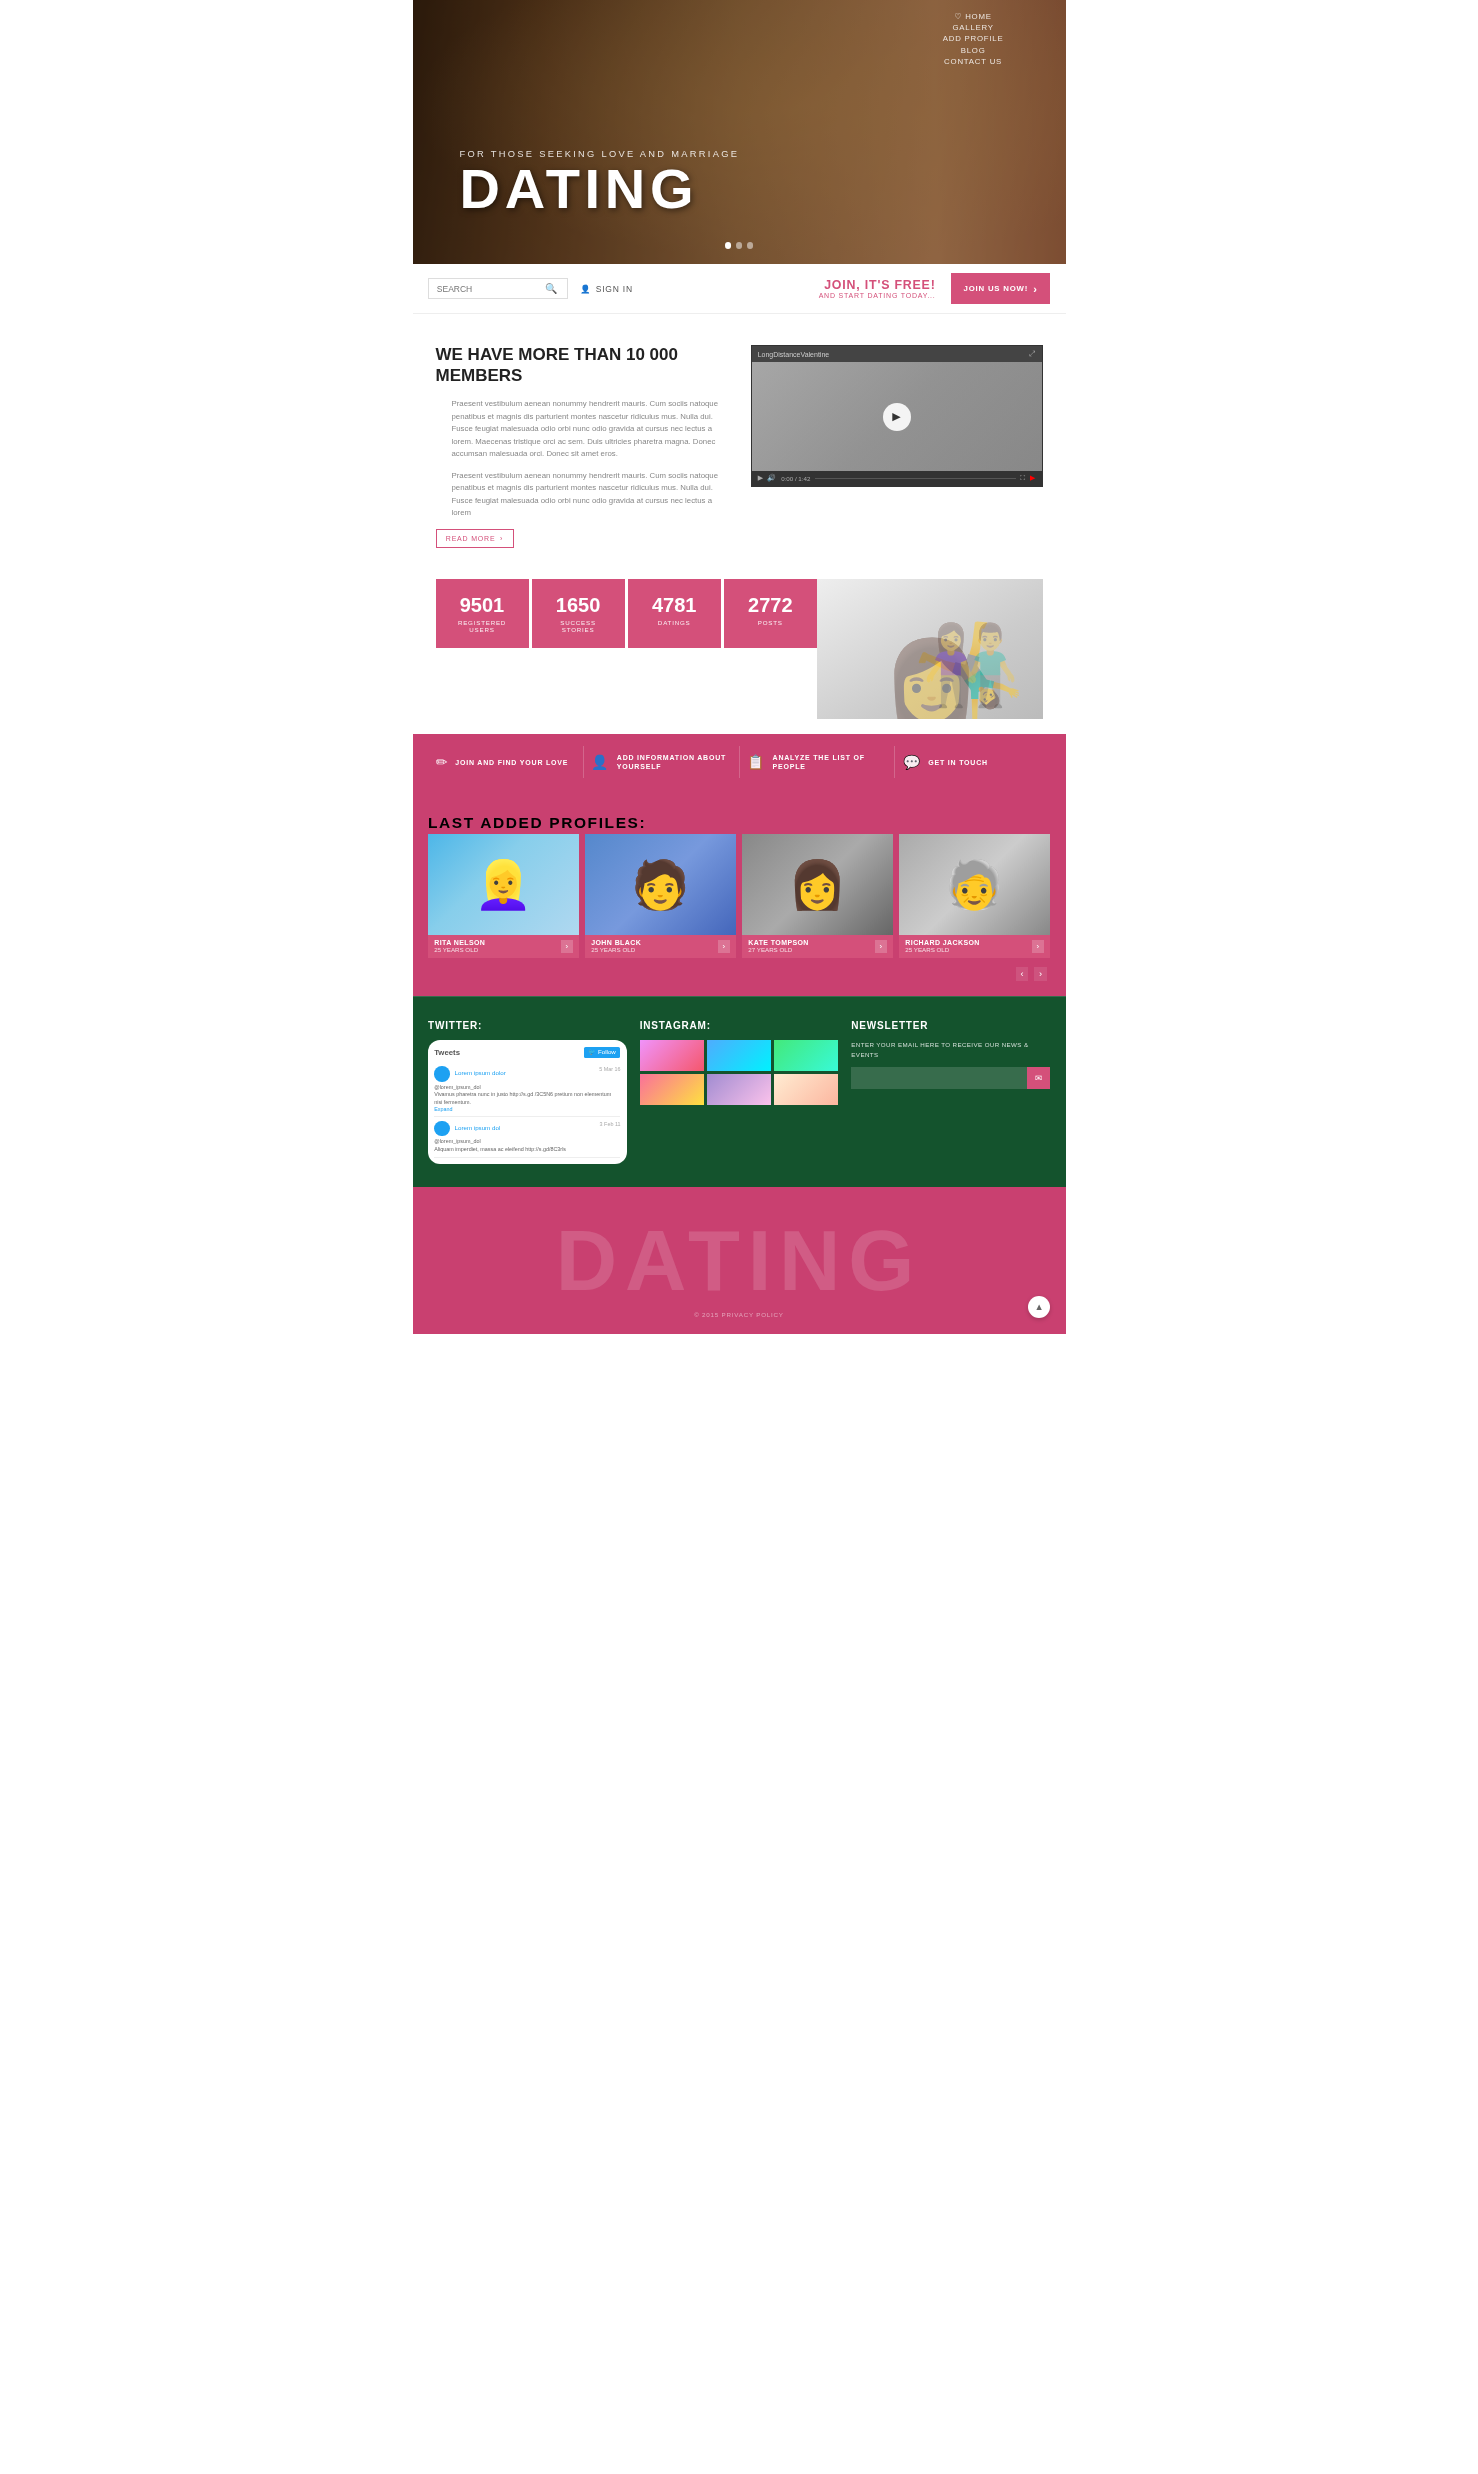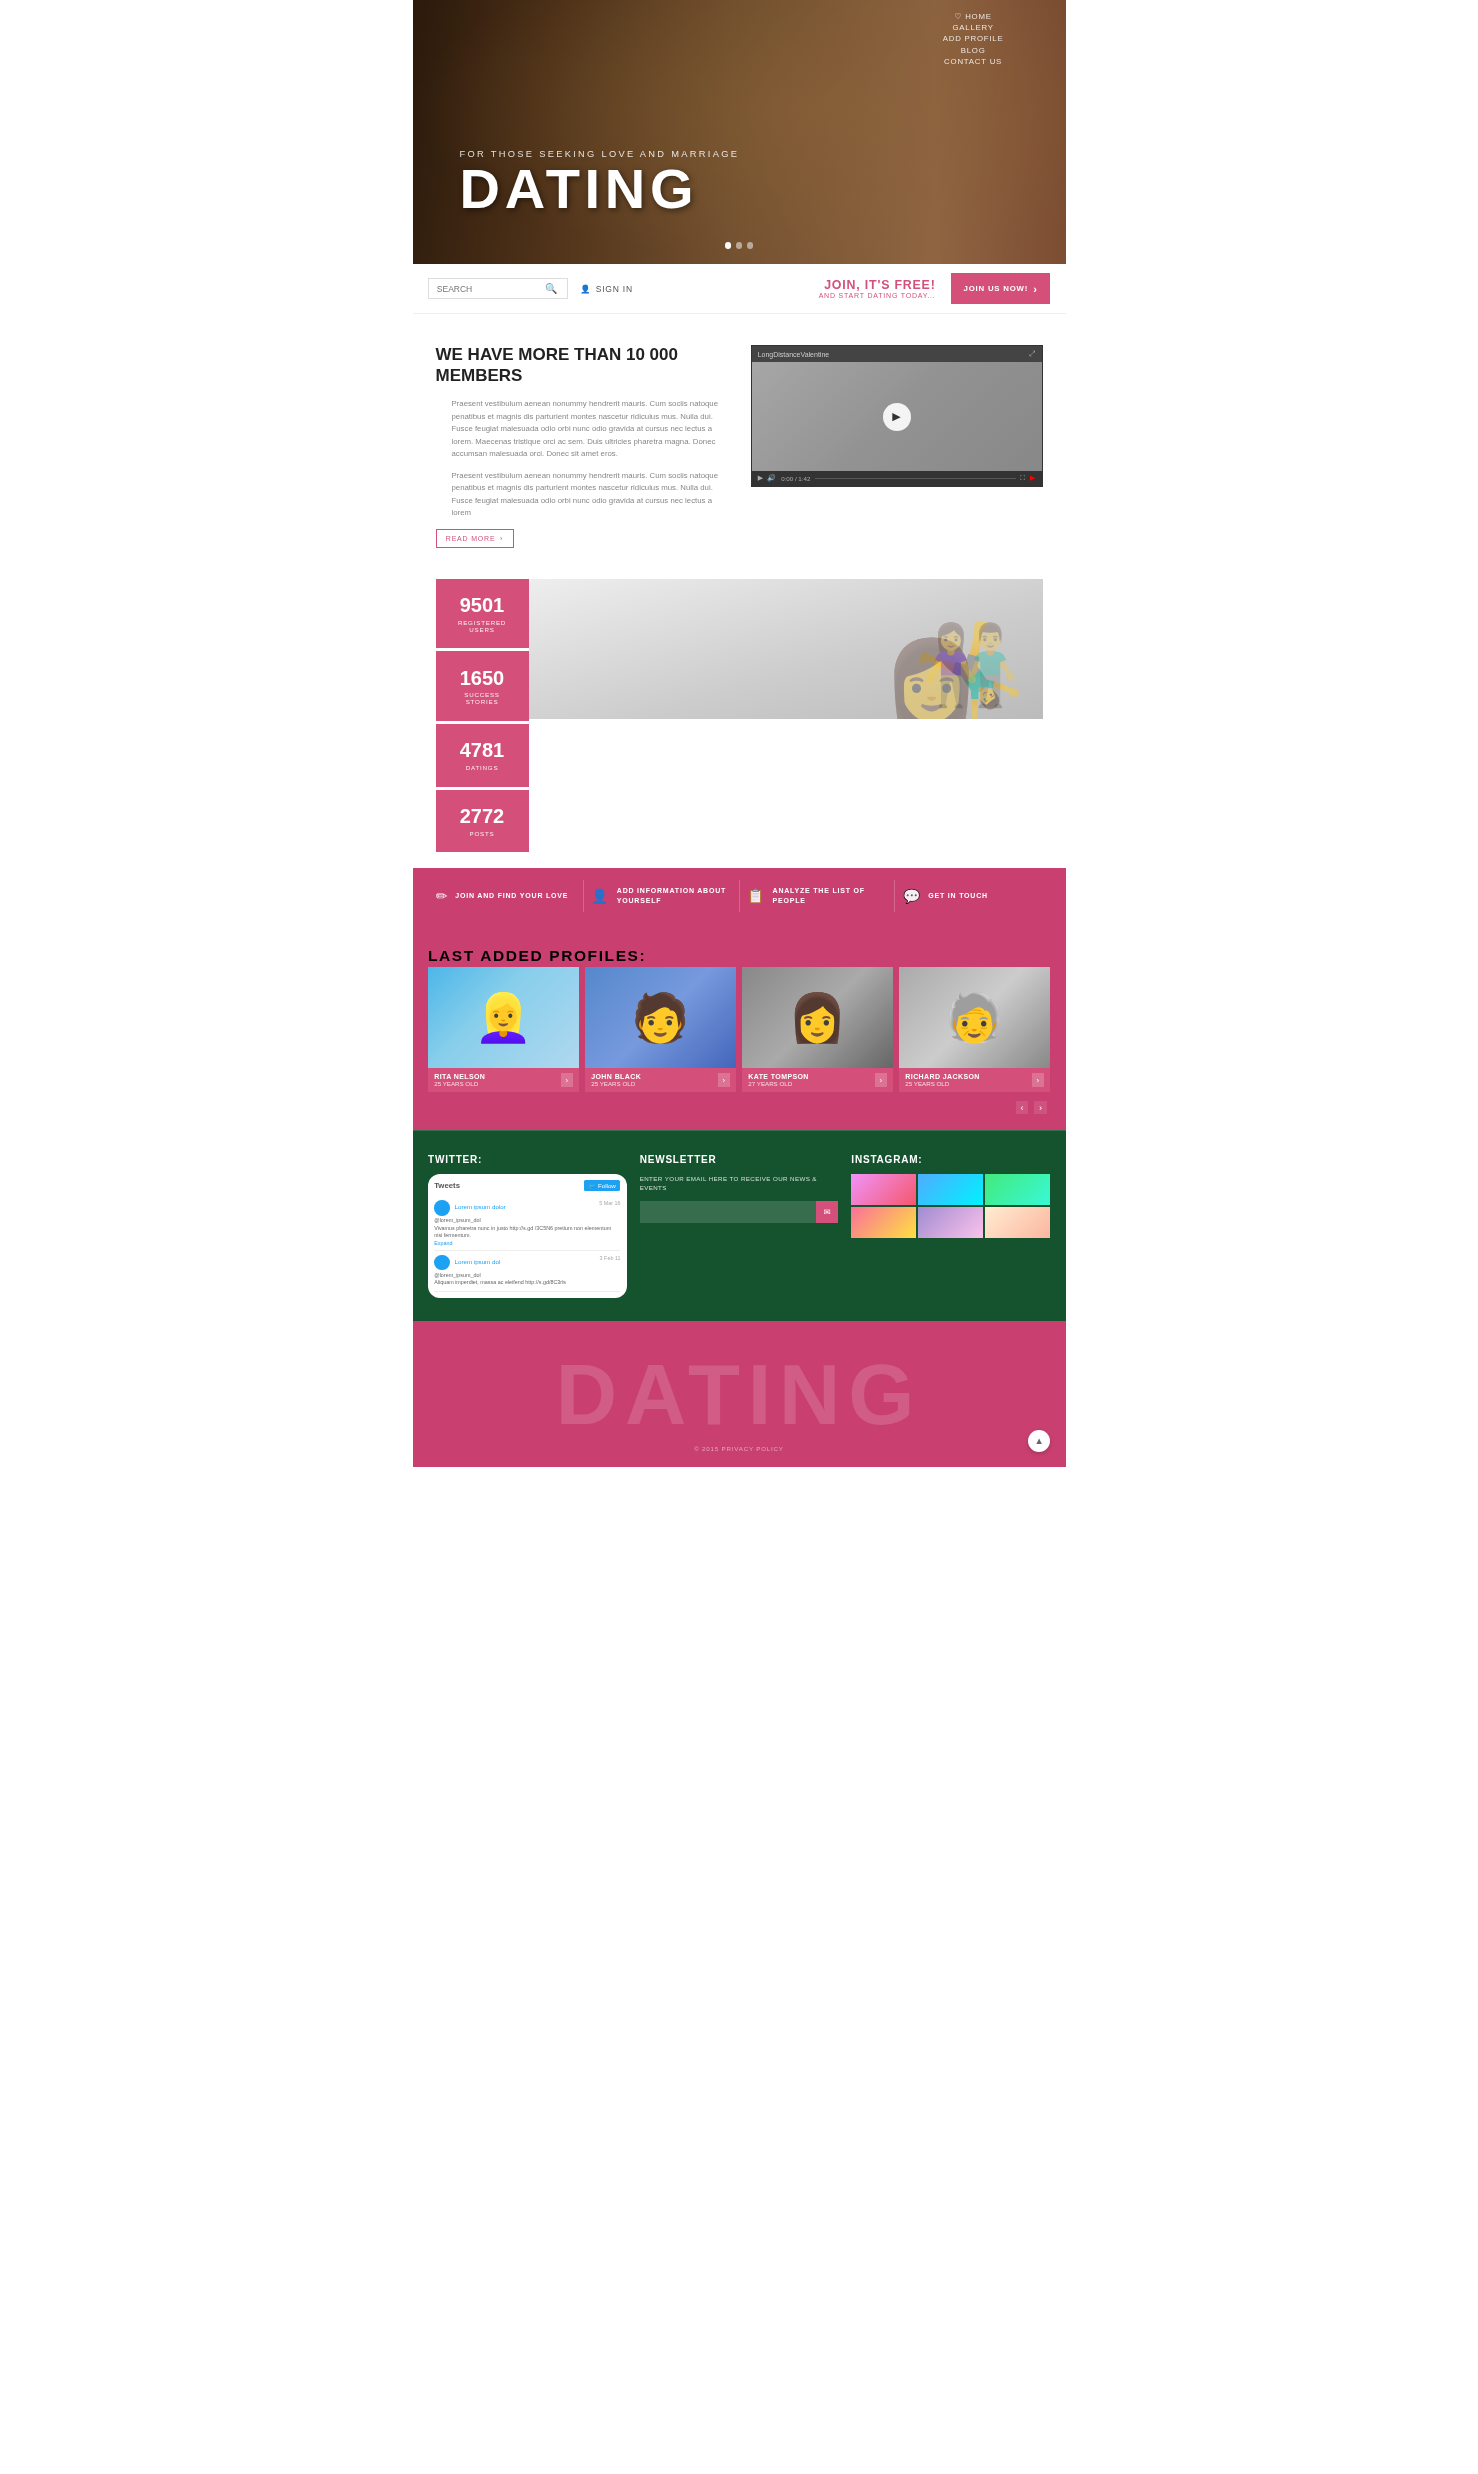--- a/index.html
+++ b/index.html
@@ -131,21 +131,21 @@
       background: #333; padding: 3.1px 6.2px; display: flex; align-items: center; gap: 4.7px;
     }
     .video-control-icon { color: #aaa; font-size: 7px; cursor: pointer; }
     .video-time { color: #aaa; font-size: 6.2px; }
     .video-progress { flex: 1; height: 1.6px; background: #555; }
 
     
     .stats-section {
       display: flex; gap: 0; padding: 0 23px 0 23px; align-items: flex-start;
     }
-    .stats-grid { display: grid; grid-template-columns: 1fr; gap: 3.1px; flex: 0 0 auto; }
+    .stats-grid { display: grid; grid-template-columns: 1fr 1fr 1fr 1fr; gap: 3.1px; flex: 0 0 auto; }
     .stat-box {
       background: #d4507a; color: #fff; padding: 15.5px 12.4px; text-align: center; width: 93px;
     }
     .stat-number { font-size: 20px; font-weight: 900; }
     .stat-label { font-size: 6.2px; letter-spacing: 0.8px; text-transform: uppercase; margin-top: 1.6px; opacity: 0.9; }
     .stats-image {
       flex: 1; background: linear-gradient(135deg, #f5f5f5 0%, #e8e8e8 100%);
       min-height: 140px; position: relative; overflow: hidden;
       display: flex; align-items: center; justify-content: center;
     }
@@ -468,41 +468,41 @@
       <div class="tweet-item">
         <span class="tweet-avatar"></span>
         <span class="tweet-user">Lorem ipsum dol</span>
         <span class="tweet-date">3 Feb 11</span>
         <div class="tweet-text">@lorem_ipsum_dol<br>Aliquam imperdiet, massa ac eleifend http://s.gd/8C3rls</div>
       </div>
     </div>
   </div>
 
   <div class="widget">
-    <div class="widget-title">NEWSLETTER</div>
-    <p class="newsletter-desc">ENTER YOUR EMAIL HERE TO RECEIVE OUR NEWS &amp; EVENTS</p>
-    <div class="newsletter-form">
-      <input type="email" class="newsletter-input" placeholder="" style="">
-      <button class="newsletter-btn">
-        <span>✉</span>
-      </button>
-    </div>
-  </div>
-
-  <div class="widget">
     <div class="widget-title">INSTAGRAM:</div>
     <div class="instagram-grid">
       <div class="insta-thumb"></div>
       <div class="insta-thumb"></div>
       <div class="insta-thumb"></div>
       <div class="insta-thumb"></div>
       <div class="insta-thumb"></div>
       <div class="insta-thumb"></div>
     </div>
   </div>
+
+  <div class="widget">
+    <div class="widget-title">NEWSLETTER</div>
+    <p class="newsletter-desc">ENTER YOUR EMAIL HERE TO RECEIVE OUR NEWS &amp; EVENTS</p>
+    <div class="newsletter-form">
+      <input type="email" class="newsletter-input" placeholder="" style="">
+      <button class="newsletter-btn">
+        <span>✉</span>
+      </button>
+    </div>
+  </div>
 </div>
 
 <div class="big-footer">
   <div class="big-footer-title">DATING</div>
   <div class="footer-copyright">© 2015  PRIVACY POLICY</div>
   <div class="back-to-top">
     <span>▲</span>
   </div>
 </div>
 

